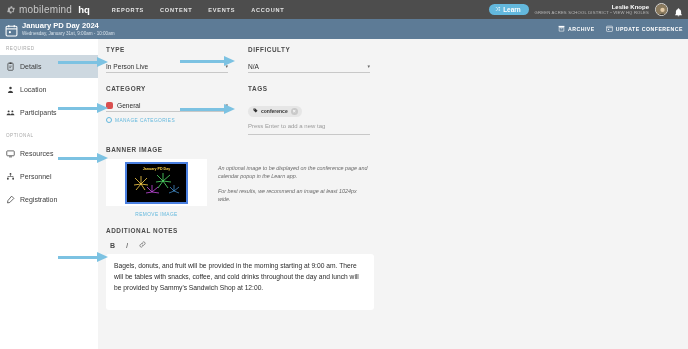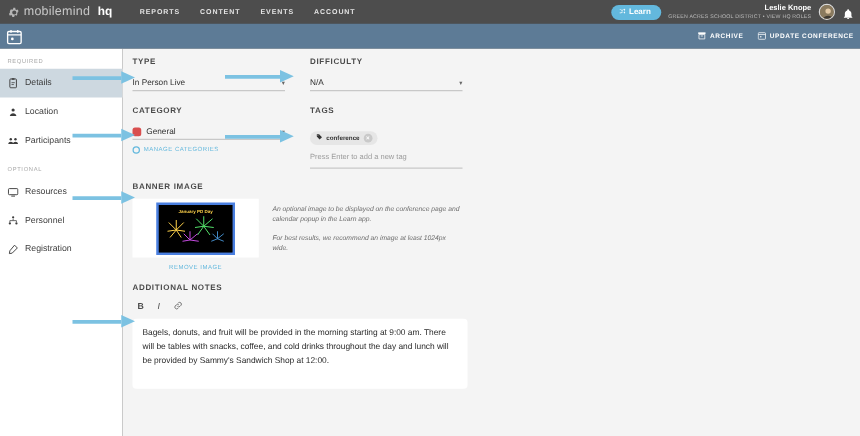--- a/index.html
+++ b/index.html
@@ -2,21 +2,21 @@
 <html><head>
 <meta charset="utf-8">
 <style>
   * { box-sizing: border-box; margin: 0; padding: 0; }
   html, body {
     width: 688px; height: 349px;
     font-family: "Liberation Sans", sans-serif;
     background: #ffffff;
     overflow: hidden;
   }
-  #app { position: relative; width: 688px; height: 349px; background:#404040; }
+  #app { position: relative; width: 688px; height: 349px; background:#f9a8d4; }
 
   
   .topnav {
     height: 19px; background:#4d4d4d; display:flex; align-items:center;
     padding: 0 6px; position:relative;
   }
   .brand { display:flex; align-items:center; gap:3px; }
   .brand-gear { width:10px; height:10px; position:relative; }
   .brand-gear svg { display:block; }
   .brand-name { color:#c8c8c8; font-size:10px; letter-spacing:.2px; }
@@ -159,20 +159,24 @@
 
   <div class="evhead">
     <span class="evhead-icon">
       <svg width="13" height="13" viewBox="0 0 24 24">
           <rect x="2" y="4" width="20" height="18" rx="2" fill="none" stroke="#ffffff" stroke-width="2"></rect>
           <path d="M2 9h20" stroke="#ffffff" stroke-width="2"></path>
           <path d="M7 2v4M17 2v4" stroke="#ffffff" stroke-width="2"></path>
           <circle cx="9" cy="15" r="2" fill="#ffffff"></circle>
         </svg>
     </span>
+    <div class="evhead-txt">
+      <div class="ev-title">January PD Day 2024</div>
+      <div class="ev-sub">Wednesday, January 31st, 9:00am - 10:00am</div>
+    </div>
     <div class="evhead-actions">
       <div class="evbtn">
         <span>
           <svg width="7" height="7" viewBox="0 0 24 24">
               <rect x="2" y="3" width="20" height="5" fill="#ffffff"></rect>
               <path d="M4 9h16v12H4z" fill="none" stroke="#ffffff" stroke-width="2"></path>
               <path d="M9 13h6" stroke="#ffffff" stroke-width="2"></path>
             </svg>
         </span>
         <span>ARCHIVE</span>

